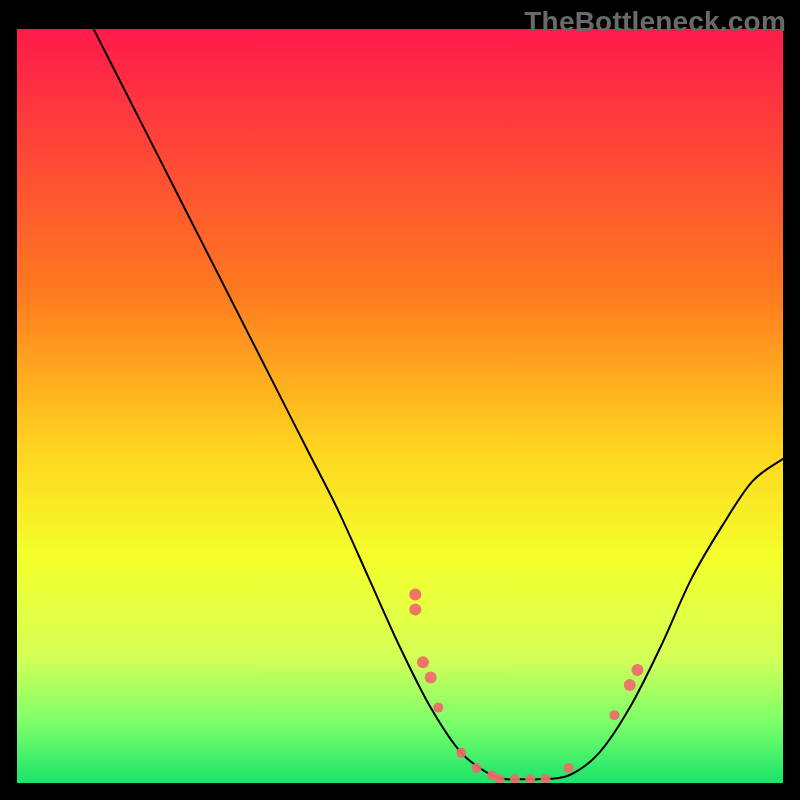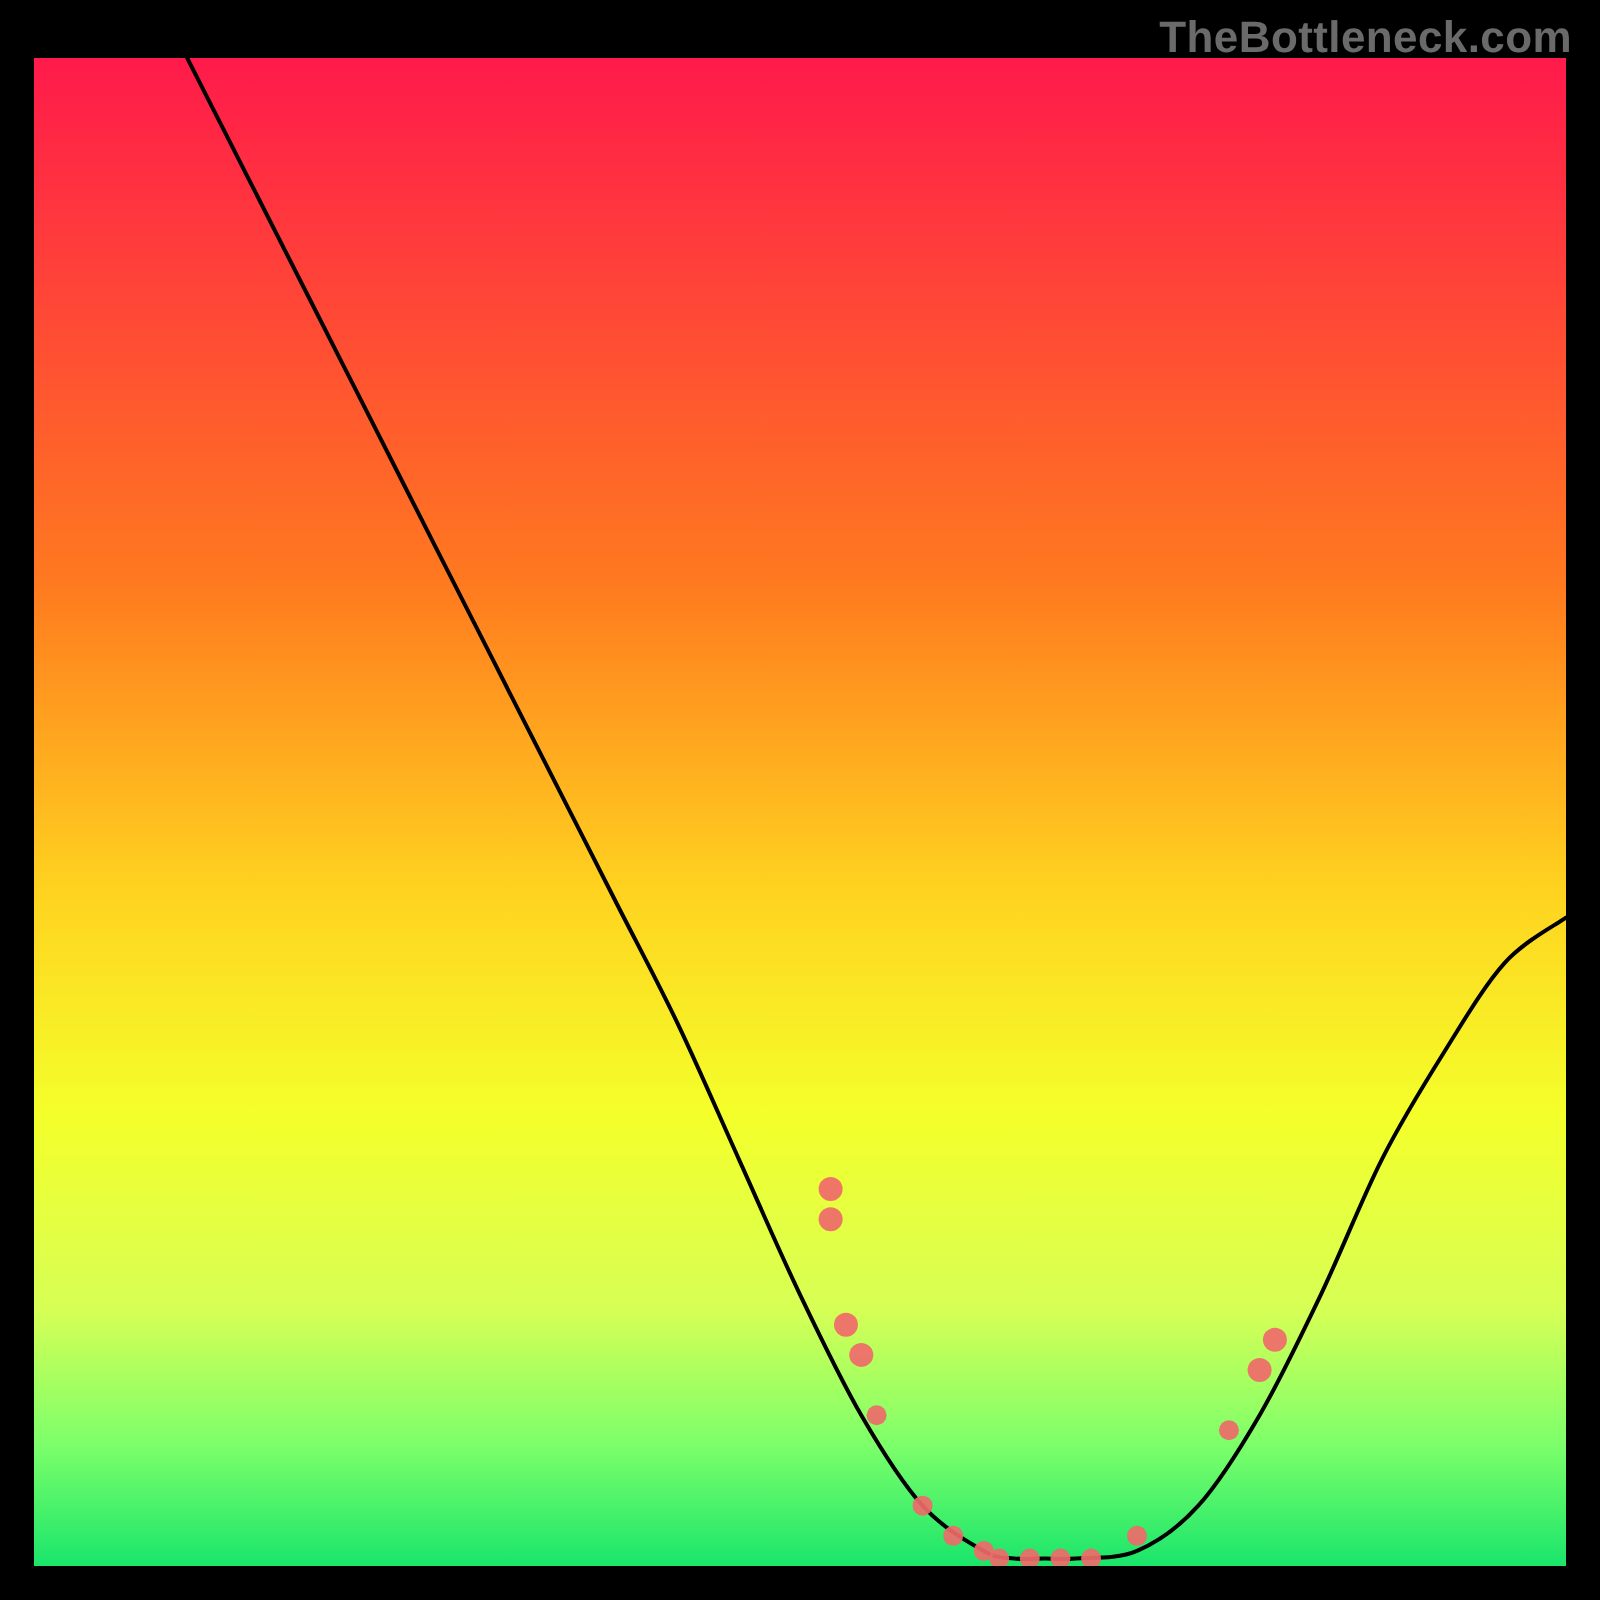--- a/index.html
+++ b/index.html
@@ -15,21 +15,21 @@
     position: relative;
     width: 800px;
     height: 800px;
     background: #000;
   }
   .watermark {
     position: absolute;
     top: 6px;
     right: 14px;
     color: #6a6a6a;
-    font-size: 22px;
+    font-size: 28px;
     font-weight: 600;
     letter-spacing: 0.2px;
     z-index: 50;
   }
   .plot-bg {
     position: absolute;
     left: 17px;
     top: 29px;
     width: 766px;
     height: 754px;

